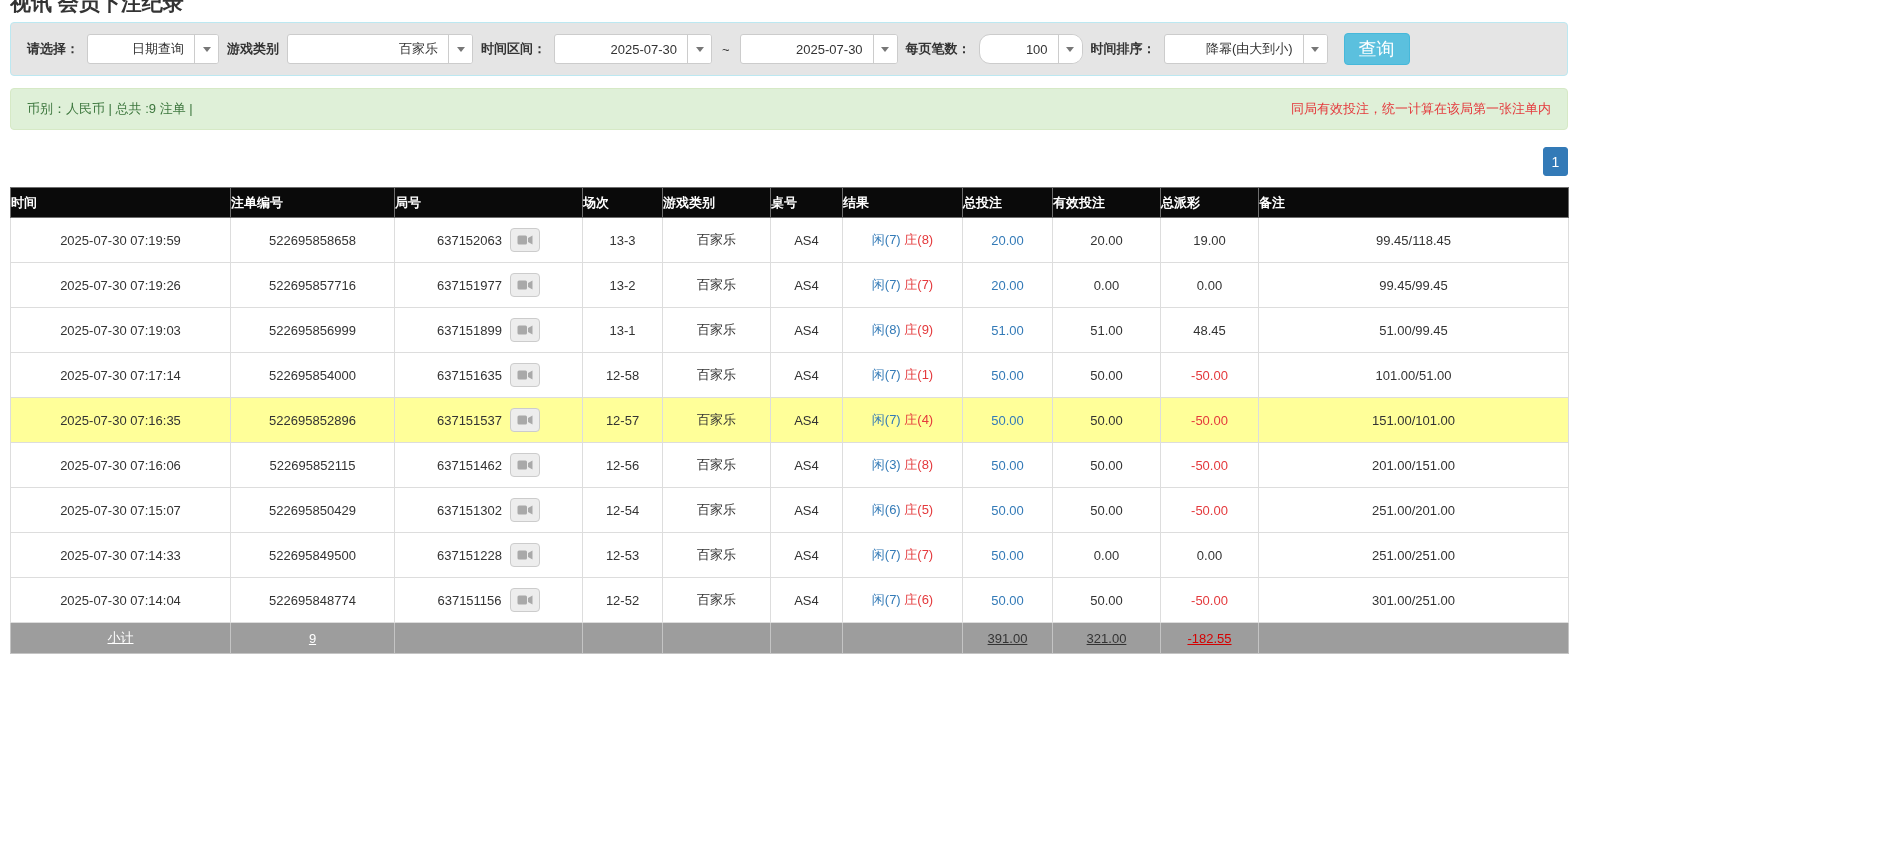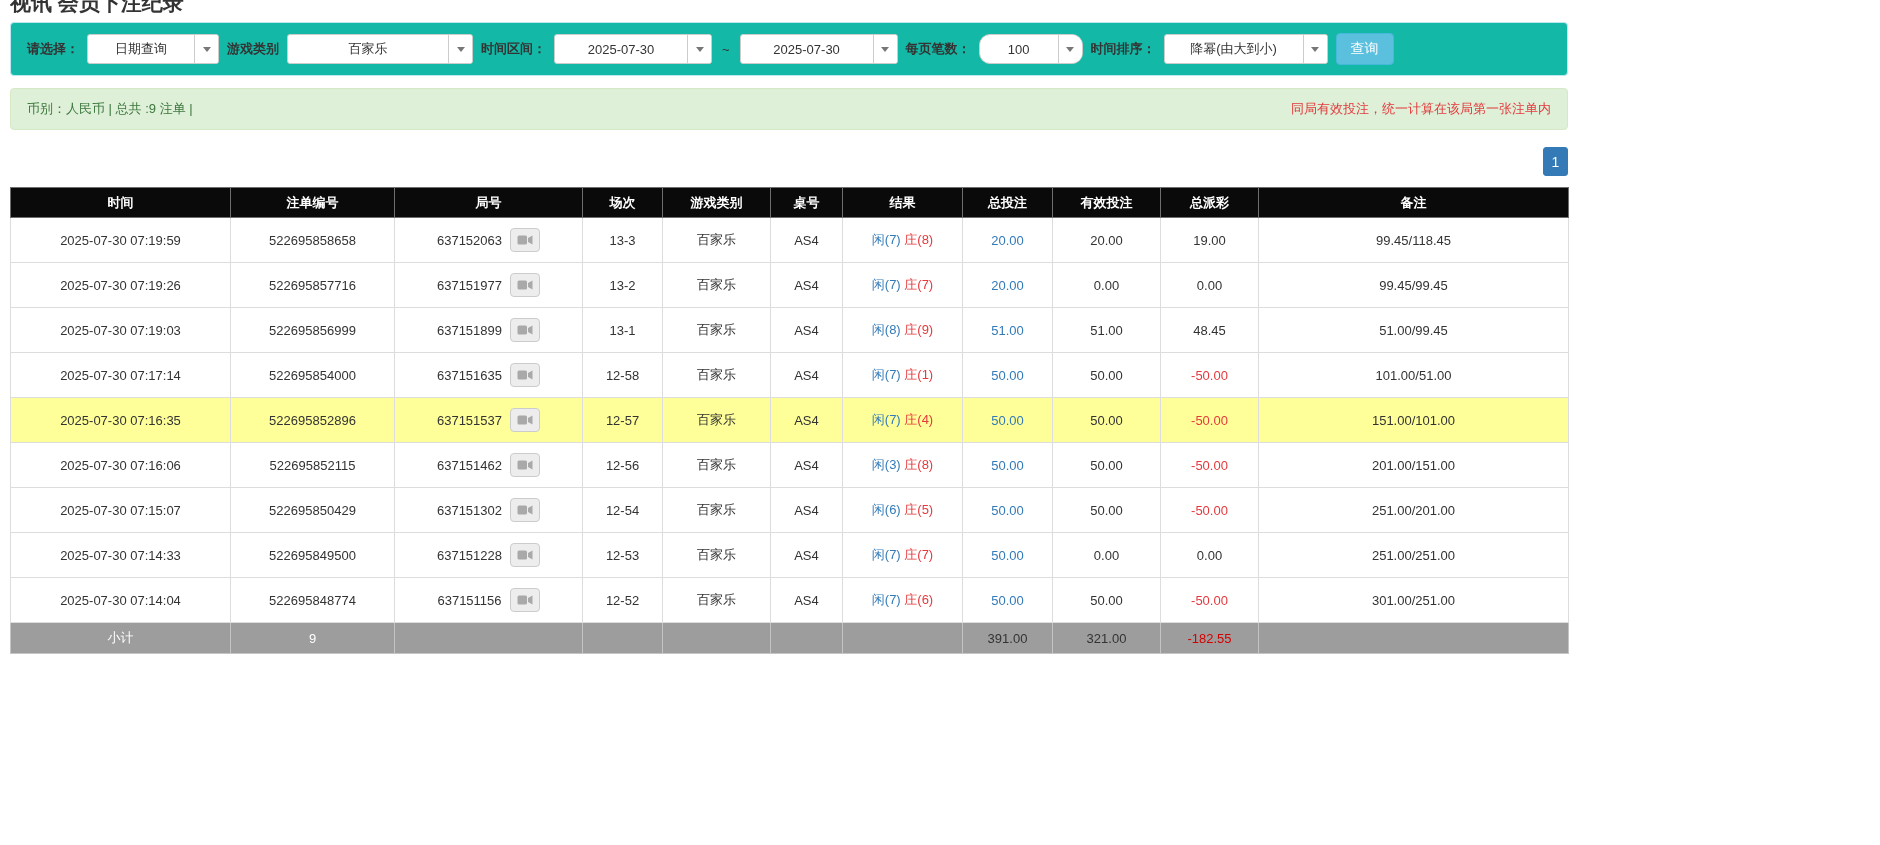--- a/index.html
+++ b/index.html
@@ -5,66 +5,66 @@
   * { box-sizing: border-box; margin: 0; padding: 0; }
   html,body { width: 1880px; height: 845px; background: #fff; overflow: hidden;
     font-family: "Liberation Sans", sans-serif; font-size: 13px; color: #333; }
   .content { width: 1558px; margin-left: 10px; }
 
   
   .title-clip { height: 14px; overflow: hidden; }
   .title-clip h2 { font-size: 21px; font-weight: bold; color: #333; margin-top: -11px; white-space: nowrap; }
 
   
-  .filter-bar { margin-top: 8px; background: #14b8a6; border: 1px solid #bce8f1; border-radius: 4px;
+  .filter-bar { margin-top: 8px; background: #e5e5e5; border: 1px solid #bce8f1; border-radius: 4px;
     padding: 11px 16px; height: 54px; display: flex; align-items: center; gap: 8px; }
   .flabel { font-weight: bold; color: #333; white-space: nowrap; }
   .select { background: #fff; border: 1px solid #ccc; border-radius: 3px; height: 30px;
     display: inline-flex; align-items: center; cursor: pointer; overflow: hidden; }
-  .sel-val { padding: 0 10px; flex: 1; text-align: center; white-space: nowrap; color: #333; }
+  .sel-val { padding: 0 10px; flex: 1; text-align: right; white-space: nowrap; color: #333; }
   .caret-box { width: 24px; align-self: stretch; border-left: 1px solid #ccc; display: flex;
     align-items: center; justify-content: center; background: #fff; }
   .caret { width: 0; height: 0; border-left: 4px solid transparent; border-right: 4px solid transparent;
     border-top: 5px solid #777; }
   .w-query { width: 132px; }
   .w-game  { width: 186px; }
   .w-date  { width: 158px; }
   .w-size  { width: 104px; border-radius: 11px; }
   .w-sort  { width: 164px; }
   .tilde { color: #333; padding: 0 2px; }
   .btn-search { background: #5bc0de; border: 1px solid #46b8da; color: #fff; border-radius: 4px;
-    height: 32px; padding: 0 14px; font-size: 14px; cursor: pointer; margin-left: 0;
+    height: 32px; padding: 0 14px; font-size: 18px; cursor: pointer; margin-left: 8px;
     font-family: "Liberation Sans", sans-serif; }
 
   
   .summary-bar { margin-top: 12px; background: #dff0d8; border: 1px solid #d6e9c6; border-radius: 4px;
     height: 42px; padding: 0 16px; display: flex; align-items: center; justify-content: space-between; gap: 32px; }
   .summary-left { color: #3c763d; }
   .summary-right { color: #e4393c; }
 
   
   .pagination { display: flex; justify-content: flex-end; margin: 17px 0 11px; }
   .page-btn { background: #337ab7; border: 1px solid #337ab7; color: #fff; min-width: 25px; height: 29px;
     border-radius: 3px; font-size: 14px; cursor: pointer; font-family: "Liberation Sans", sans-serif; }
 
   
   table { border-collapse: collapse; width: 1558px; table-layout: fixed; }
   thead th { background: #0a0a0a; color: #fff; font-weight: bold; height: 30px;
-    border: 1px solid #6e6e6e; font-size: 13px; text-align: center; }
+    border: 1px solid #6e6e6e; font-size: 13px; text-align: left; }
   tbody td { border: 1px solid #ddd; height: 45px; text-align: center; background: #fff; color: #333; }
   tbody tr.hl td { background: #ffff99; }
   .player { color: #337ab7; }
   .banker { color: #e4393c; }
   .blue-link { color: #337ab7; cursor: pointer; }
   .neg { color: #e4393c; margin-top: 44px; }
   .round-no { vertical-align: middle; }
   .vbtn { margin-left: 8px; width: 30px; height: 24px; background: #ededed; border: 1px solid #ccc;
     border-radius: 4px; cursor: pointer; display: inline-flex; align-items: center; justify-content: center;
     vertical-align: middle; }
-  tr.foot td { background: #9d9d9d; color: #fff; height: 31px; border: 1px solid #c4c4c4; text-align: center; }
+  tr.foot td { background: #9d9d9d; color: #fff; height: 31px; border: 1px solid #c4c4c4; text-align: center; text-decoration: underline; }
   tr.foot td.num { color: #333; }
   tr.foot td.neg { color: #d40000; text-align: center; }
 </style>
 </head>
 <body>
 
 <div class="content">
 
   <div class="title-clip">
     <h2>视讯 会员下注纪录</h2>

